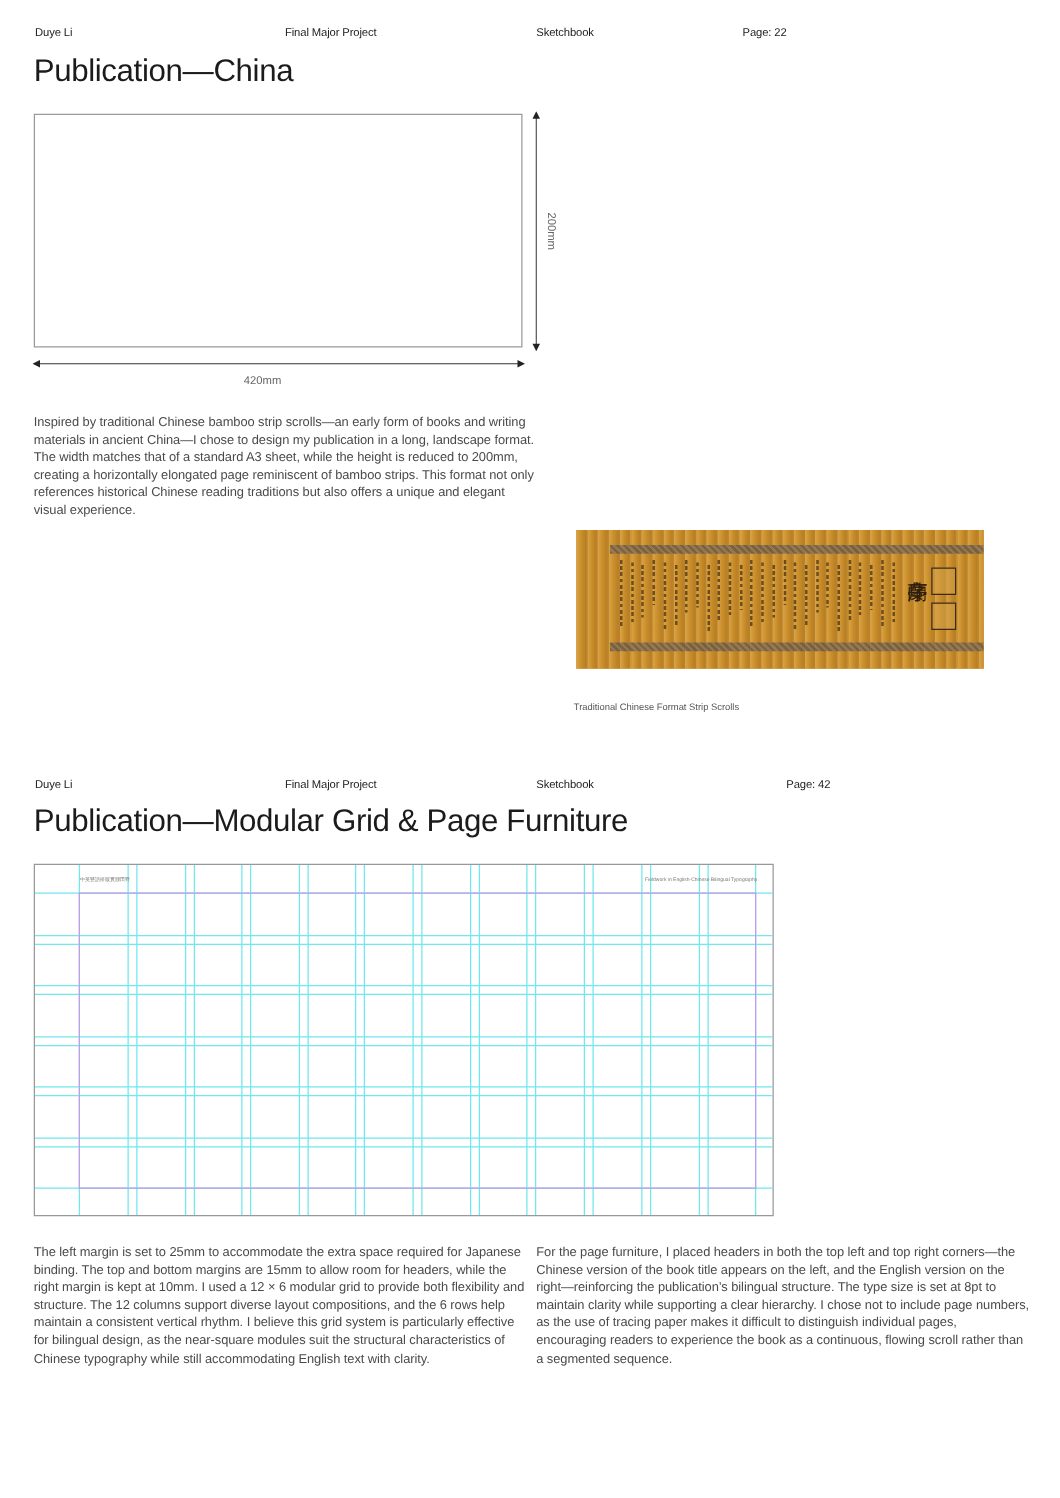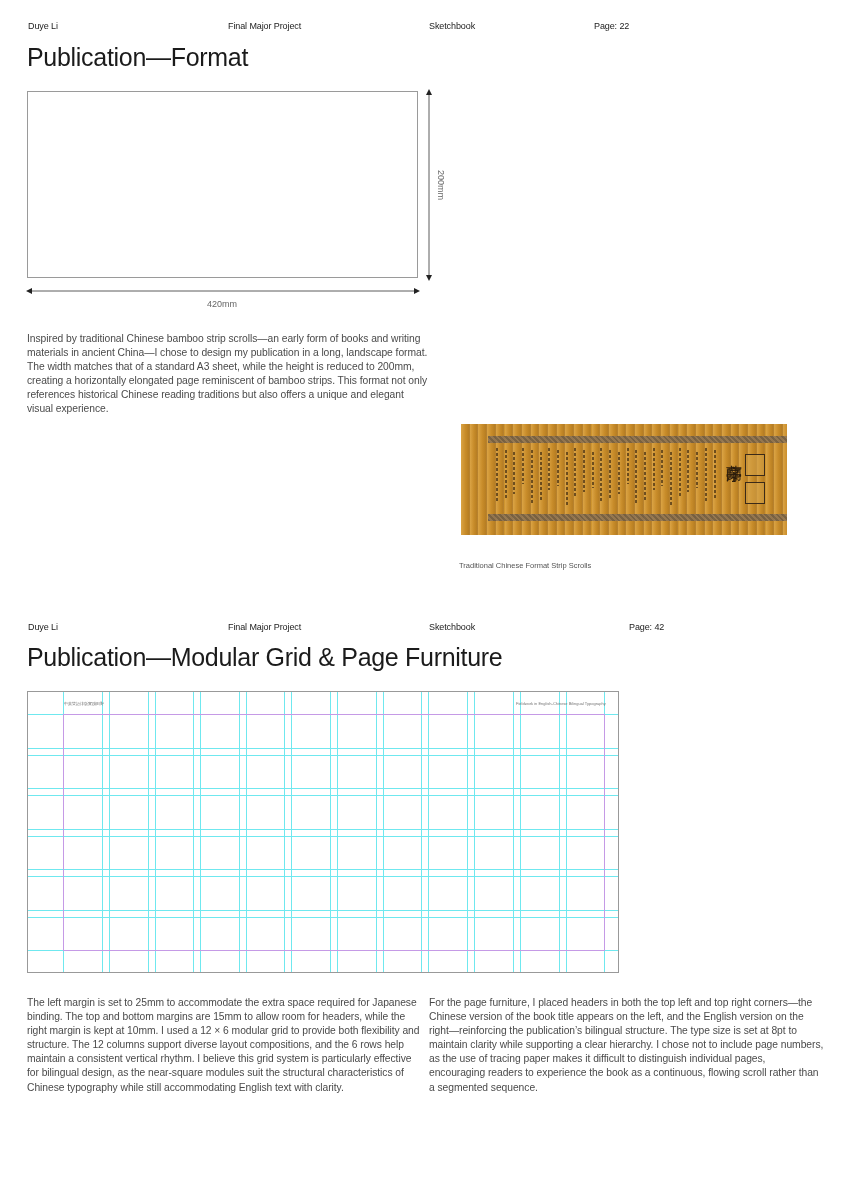--- a/index.html
+++ b/index.html
@@ -30,37 +30,37 @@
 </style>
 </head>
 <body>
 
 <div>
   <div class="abs hdr" style="left:28px; top:21px;">Duye Li</div>
   <div class="abs hdr" style="left:228px; top:21px;">Final Major Project</div>
   <div class="abs hdr" style="left:429px; top:21px;">Sketchbook</div>
   <div class="abs hdr" style="left:594px; top:21px;">Page: 22</div>
 
-  <div class="abs title" style="left:27px; top:43px;">Publication—Format</div>
+  <div class="abs title" style="left:27px; top:43px;">Publication—China</div>
 
   <div class="abs format-box" style="left:27px; top:91px; width:391px; height:187px;"></div>
 
   <svg class="abs" style="left:424px; top:89px;" width="10" height="192">
     <line x1="5" y1="4" x2="5" y2="188" stroke="#333" stroke-width="0.8"></line>
     <polygon points="5,0 2,6 8,6" fill="#222"></polygon>
     <polygon points="5,192 2,186 8,186" fill="#222"></polygon>
   </svg>
   <div class="abs dim-label" style="left:420px; top:180px; transform: rotate(90deg); transform-origin: center; width:42px; text-align:center;">200mm</div>
 
   <svg class="abs" style="left:26px; top:286px;" width="394" height="10">
     <line x1="4" y1="5" x2="390" y2="5" stroke="#333" stroke-width="0.8"></line>
     <polygon points="0,5 6,2 6,8" fill="#222"></polygon>
     <polygon points="394,5 388,2 388,8" fill="#222"></polygon>
   </svg>
-  <div class="abs dim-label" style="left:207px; top:299px;">420mm</div>
+  <div class="abs dim-label" style="left:195px; top:299px;">420mm</div>
 
   <div class="abs body-text" style="left:27px; top:332px; width:402px;">Inspired by traditional Chinese bamboo strip scrolls—an early form of books and writing materials in ancient China—I chose to design my publication in a long, landscape format. The width matches that of a standard A3 sheet, while the height is reduced to 200mm, creating a horizontally elongated page reminiscent of bamboo strips. This format not only references historical Chinese reading traditions but also offers a unique and elegant visual experience.</div>
 
   <div class="abs bamboo" style="left:461px; top:424px; width:326px; height:111px;">
     <div id="slats">
         <div class="slat" style="left: 0px; width: 8.7px;"></div>
         <div class="slat" style="left: 8.7px; width: 8.7px;"></div>
         <div class="slat" style="left: 17.4px; width: 8.7px;"></div>
         <div class="slat" style="left: 26.1px; width: 8.7px;"></div>
         <div class="slat" style="left: 34.8px; width: 8.7px;"></div>

